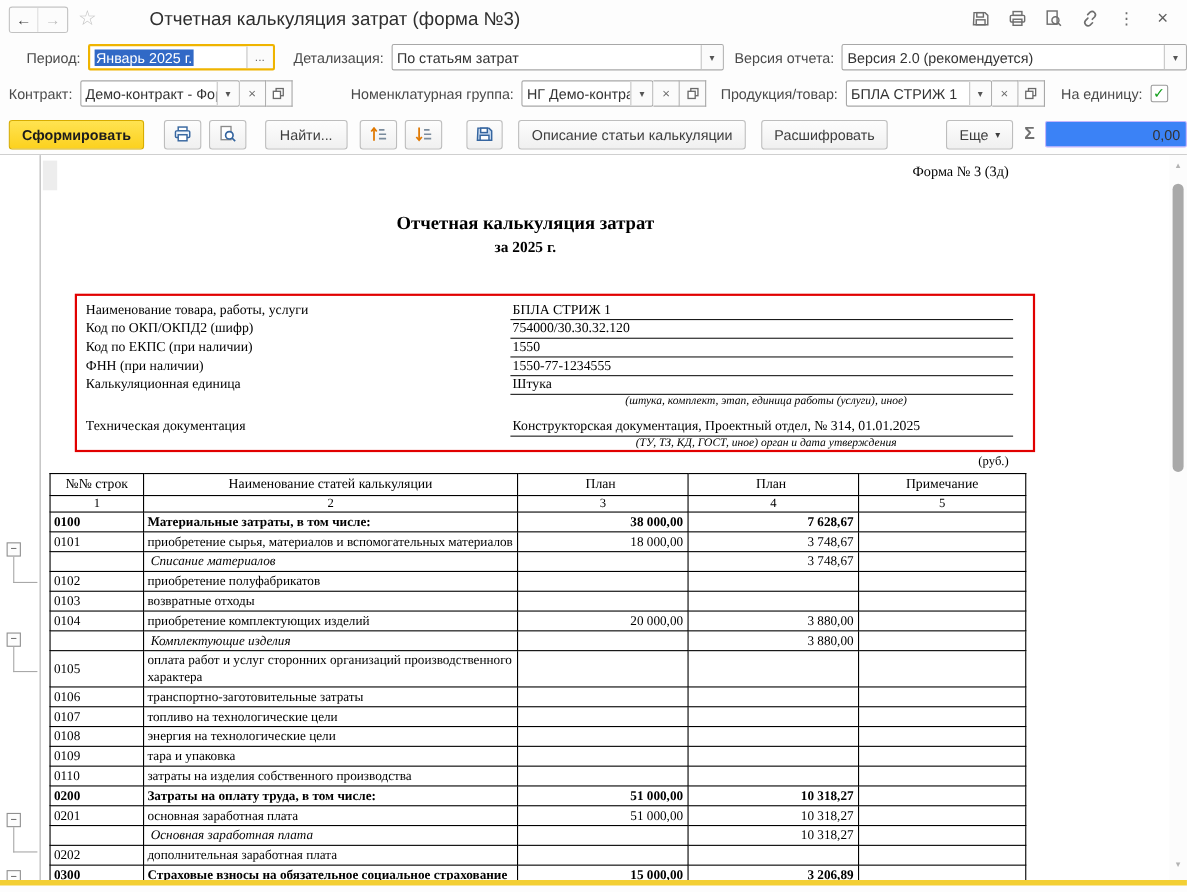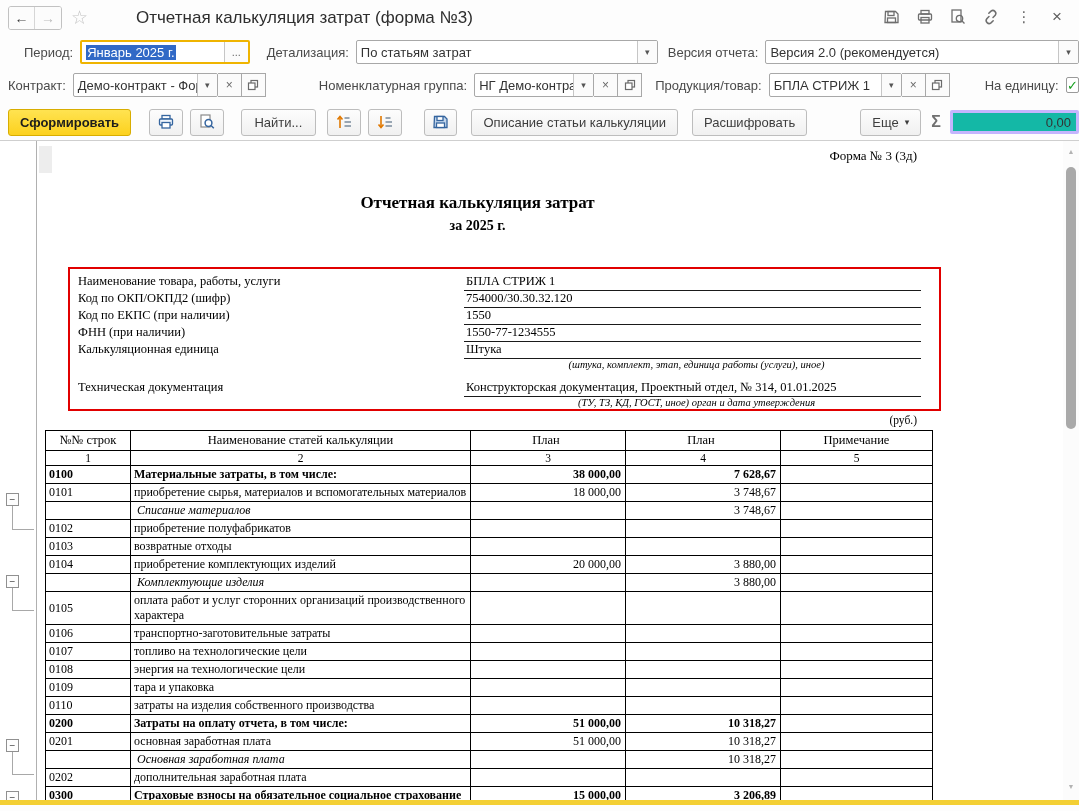--- a/index.html
+++ b/index.html
@@ -35,21 +35,21 @@
   .dd-btn { width:20px; display:flex; align-items:center; justify-content:center; background:#fbfbfb; border:none; border-left:1px solid #c6c6c6; color:#555; font-size:9px; cursor:pointer; }
   .attached { display:flex; }
   .attached .apx { width:24px; height:24px; display:flex; align-items:center; justify-content:center; border:1px solid #a8a8a8; border-left:none; background:#fbfbfb; cursor:pointer; color:#6a6a6a; font-size:12px; }
   .checkbox { width:16px; height:16px; border:1px solid #9a9a9a; border-radius:2px; background:#fff; display:flex; align-items:center; justify-content:center; color:#15a01e; font-weight:bold; font-size:13px; cursor:pointer; }
   
   .toolbar { position:absolute; left:0; top:104px; width:1079px; height:37px; display:flex; align-items:center; border-bottom:1px solid #cfcfcf; }
   .btn { height:27px; display:inline-flex; align-items:center; justify-content:center; padding:0 11px; background:linear-gradient(#fdfdfd,#f0f0f0); border:1px solid #bdbdbd; border-radius:3px; font-size:13px; color:#3d3d3d; cursor:pointer; white-space:nowrap; }
   .btn.icon { width:34px; padding:0; }
   .btn.primary { background:linear-gradient(#ffe351,#fcd11e); border-color:#d8ad00; font-weight:bold; color:#1c1c1c; }
   .sigma { font-size:16px; color:#707070; font-weight:bold; }
-  .sumfield { width:130px; height:24px; border:3px solid #c4b5fd; border-radius:2px; background:#14b8a6; display:flex; align-items:center; justify-content:flex-end; padding:0 5px; }
+  .sumfield { width:130px; height:24px; border:1px solid #c4b5fd; border-radius:2px; background:#3b82f6; display:flex; align-items:center; justify-content:flex-end; padding:0 5px; }
   
   .viewport { position:absolute; left:0; top:141px; width:1079px; height:659px; background:#fff; overflow:hidden; }
   .gmargin { position:absolute; left:0; top:0; width:37px; height:659px; border-right:1px solid #b0b0b0; background:#fff; }
   .gbox { position:absolute; left:6px; width:13px; height:13px; border:1px solid #909090; background:#fdfdfd; color:#444; font-size:10px; line-height:11px; text-align:center; cursor:pointer; }
   .gbracket { position:absolute; left:12px; width:22px; border-left:1px solid #a8a8a8; border-bottom:1px solid #a8a8a8; }
   .sheet { position:absolute; left:38px; top:0; width:1009px; height:659px; overflow:hidden; background:#fff; font-family:"Liberation Serif","DejaVu Serif",serif; color:#000; }
   .sheet-corner { position:absolute; left:1px; top:5px; width:13px; height:27px; background:#ededed; }
   .form-label { position:absolute; top:7px; left:0; width:879px; text-align:right; font-size:13px; }
   .rtitle { position:absolute; top:52px; left:0; width:879px; text-align:center; font-weight:bold; font-size:17px; }
   .rsubtitle { position:absolute; top:77px; left:0; width:879px; text-align:center; font-weight:bold; font-size:14px; }
@@ -198,21 +198,21 @@
       <span class="apx">×</span>
       <span class="apx">
         <svg width="12" height="12" viewBox="0 0 12 12">
             <g fill="#fff" stroke="#6a6a6a" stroke-width="1.2">
               <rect x="4" y="1.5" width="6.5" height="6.5"></rect>
               <rect x="1.5" y="4" width="6.5" height="6.5"></rect>
             </g>
           </svg>
       </span>
     </div>
-    <span class="flabel" style="margin-left:35px;">На единицу:</span>
+    <span class="flabel" style="margin-left:15px;">На единицу:</span>
     <span class="checkbox">
         <span>✓</span>
       </span>
   </div>
 
   <div class="toolbar">
     <button class="btn primary" style="margin-left:8px;">Сформировать</button>
     <button class="btn icon" style="margin-left:18px;">
       <svg width="18" height="18" viewBox="0 0 18 18">
           <g fill="#eef4fb" stroke="#35659f" stroke-width="1.3">
@@ -433,21 +433,21 @@
             </tr>
             <tr>
               <td class="td-code">0110</td>
               <td class="td-name">затраты на изделия собственного производства</td>
               <td class="td-num"></td>
               <td class="td-num td-num2"></td>
               <td class="td-note"></td>
             </tr>
             <tr class="row-bold">
               <td class="td-code">0200</td>
-              <td class="td-name">Затраты на оплату отчета, в том числе:</td>
+              <td class="td-name">Затраты на оплату труда, в том числе:</td>
               <td class="td-num">51 000,00</td>
               <td class="td-num td-num2">10 318,27</td>
               <td class="td-note"></td>
             </tr>
             <tr>
               <td class="td-code">0201</td>
               <td class="td-name">основная заработная плата</td>
               <td class="td-num">51 000,00</td>
               <td class="td-num td-num2">10 318,27</td>
               <td class="td-note"></td>

